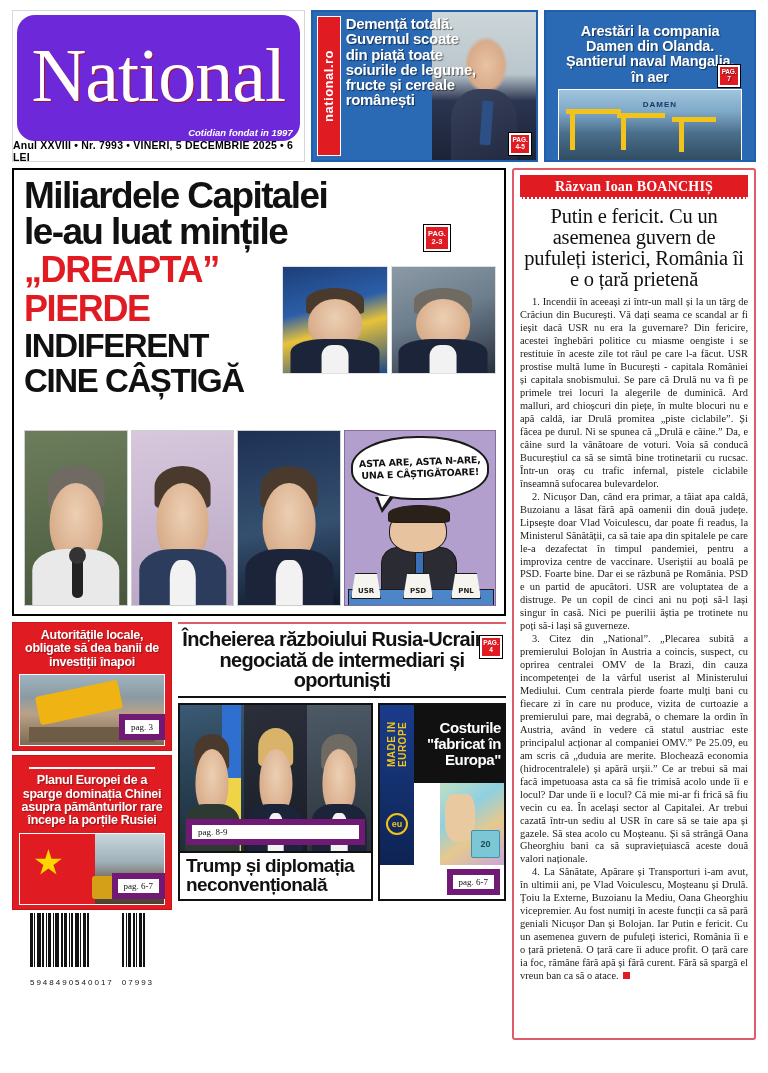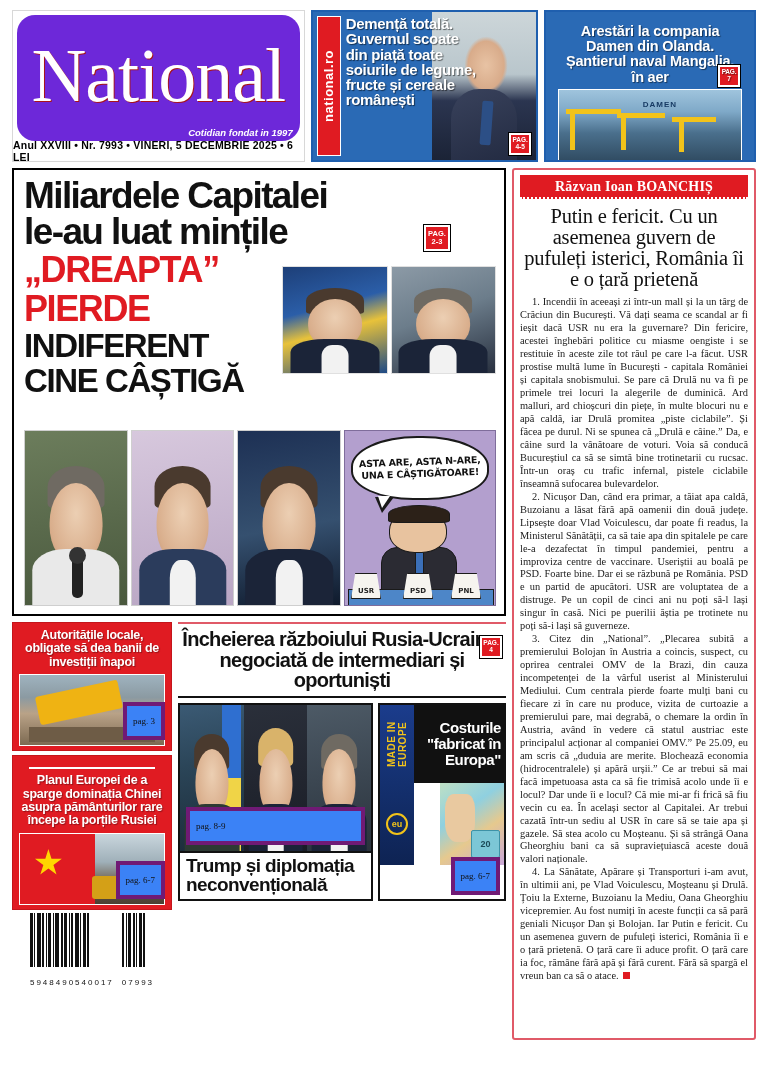--- a/index.html
+++ b/index.html
@@ -307,22 +307,22 @@
   .sp-china .star {
     position:absolute; left:10%; top:22%; width:28px; height:28px; background:#ffd700;
     clip-path: polygon(50% 0%,61% 35%,98% 35%,68% 57%,79% 91%,50% 70%,21% 91%,32% 57%,2% 35%,39% 35%);
     z-index:2;
   }
   .sp-china .truck{
     position:absolute; right:4%; bottom:6%; width:46%; height:34%;
     background:#d4a017; border-radius:3px;
   }
   .pag-tag {
-    position: absolute; background: #3b82f6; border: 4px solid #701a75;
-    font-size: 9px; color: #111; padding: 10px 6px; font-family:"Liberation Serif", serif;
+    position: absolute; background: #ffffff; border: 6px solid #701a75;
+    font-size: 9px; color: #111; padding: 2px 6px; font-family:"Liberation Serif", serif;
     right: 6px; bottom: 10px;
   }
 
   .barcode-box {
     height: 76px; border: 1px solid #fff; display: flex; align-items: flex-end;
     justify-content: center; gap: 8px; padding-bottom: 2px;
   }
   .bars { display: flex; align-items: flex-end; height: 54px; }
   .bars i { display:block; background:#111; height:100%; }
   .bc-num {

